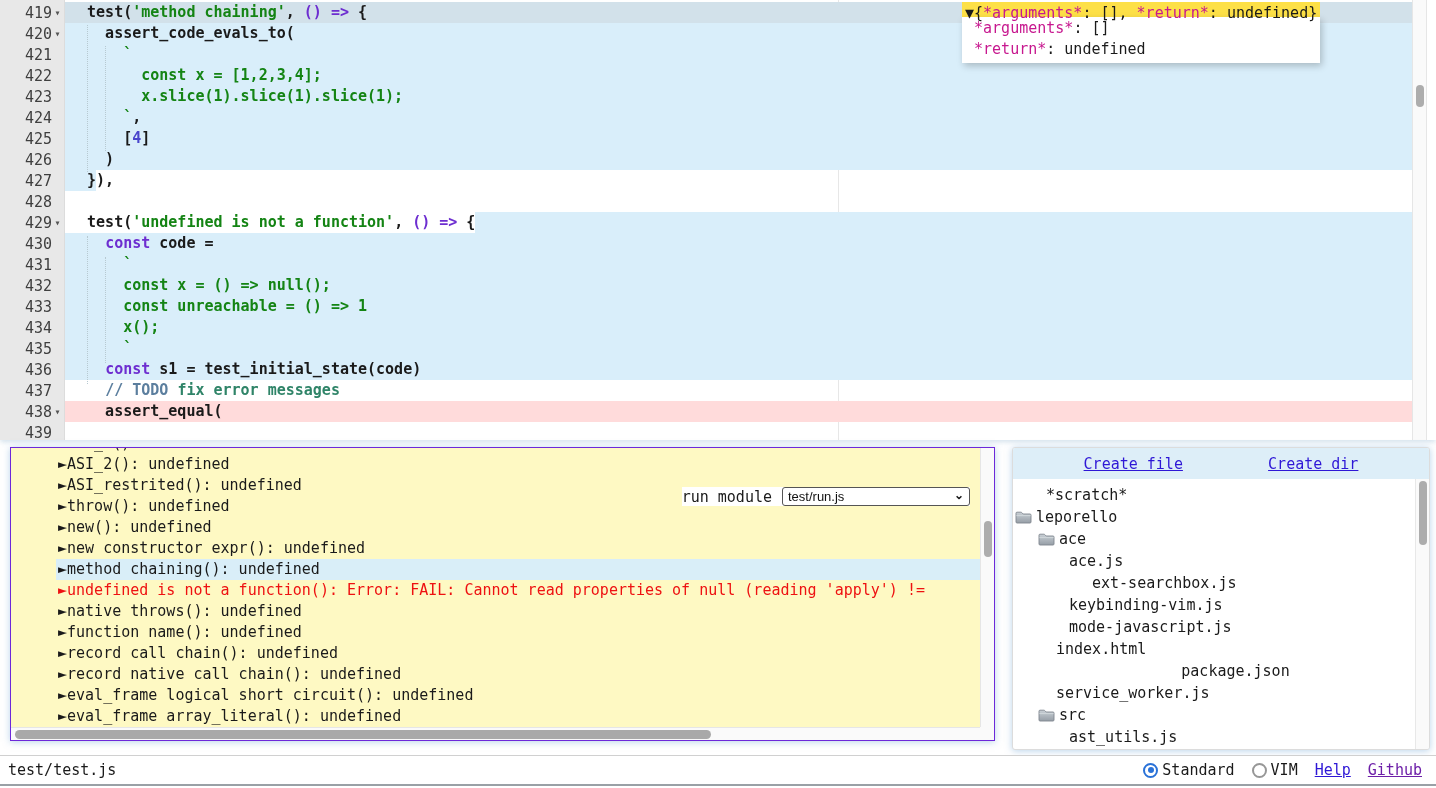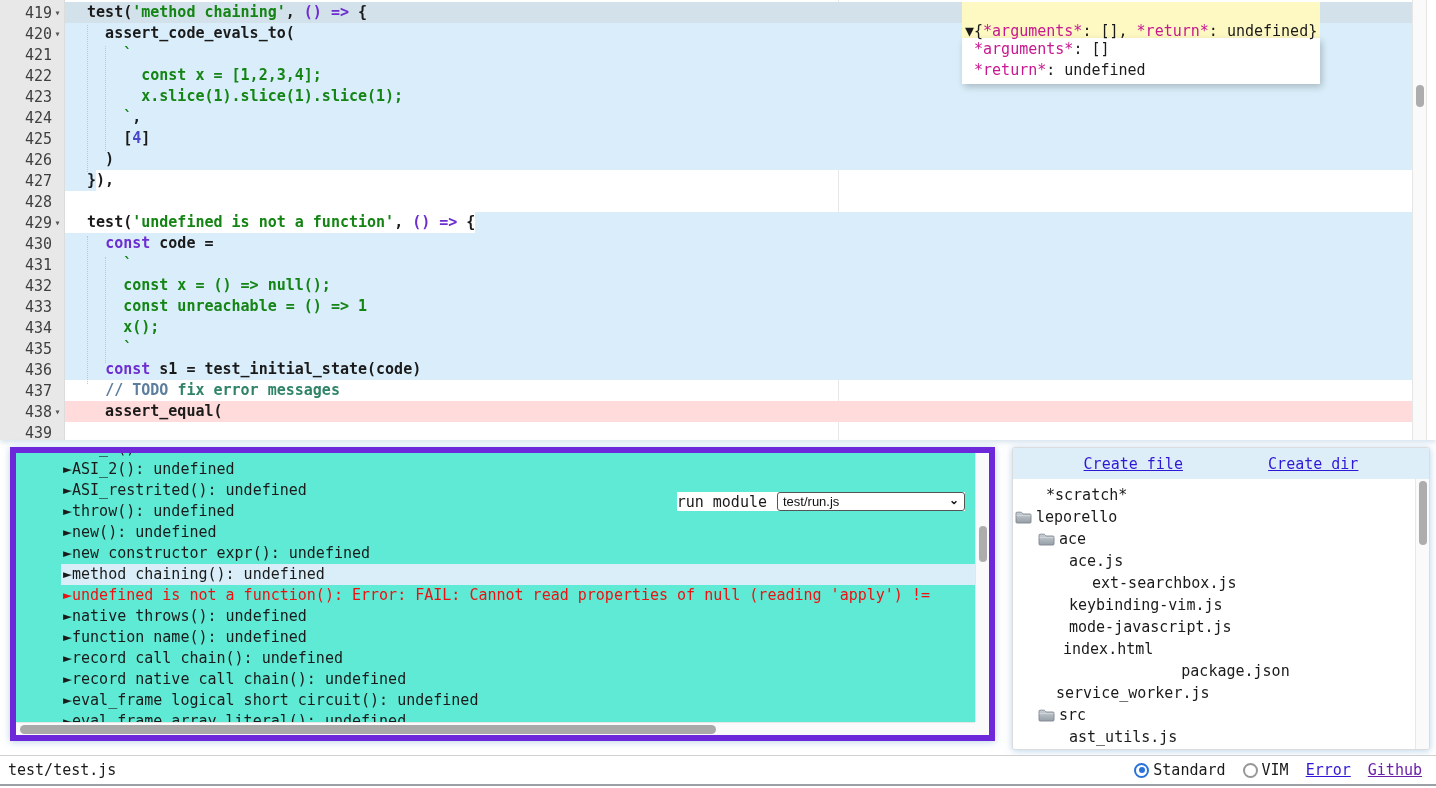--- a/index.html
+++ b/index.html
@@ -35,28 +35,28 @@
   .g-row { height:21px; display:flex; justify-content:flex-end; align-items:center;
            color:#3f3f3f; padding-right:1px; }
   .fold { width:11px; font-size:10px; color:#555; text-align:center; }
 
   .ed-scroll { position:absolute; left:1412px; top:0; width:15px; height:440px; background:#fafafa;
                border-left:1px solid #e6e6e6; border-right:1px solid #e6e6e6; }
   .ed-thumb { position:absolute; left:3px; top:85px; width:8px; height:22px; background:#adadad; border-radius:5px; }
 
   
   .tooltip { position:absolute; left:962px; top:2px; z-index:5; display:inline-block; }
-  .tt-header { background:#fef9c3; height:22px; line-height:22px; padding:18px 3px; white-space:pre; }
+  .tt-header { background:#fde047; height:15px; line-height:22px; padding:0 3px; white-space:pre; }
   .tt-body { background:#fff; box-shadow:2px 3px 7px rgba(0,0,0,.22); padding:1px 6px 3px 3px; white-space:pre; }
   .tt-row { height:21px; line-height:21px; }
   .m { color:#c7188f; }
 
   
-  .out-panel { position:absolute; left:10px; top:447px; width:985px; height:294px; background:#5eead4;
-               border:6px solid #6d28d9; box-shadow:0 1px 7px rgba(120,170,215,.5); overflow:hidden; }
+  .out-panel { position:absolute; left:10px; top:447px; width:985px; height:294px; background:#fef9c3;
+               border:1px solid #6d28d9; box-shadow:0 1px 7px rgba(120,170,215,.5); overflow:hidden; }
   .out-rows { position:absolute; left:0; top:-15px; right:14px; overflow:hidden; }
   .out-row { height:21px; line-height:21px; padding-left:47px; white-space:pre; }
   .out-row.hl { background:linear-gradient(to right, transparent 45px, #d9eef8 45px); }
   .out-row.err { color:#ee1111; }
   .run-module { position:absolute; top:7px; right:24px; display:flex; align-items:center; gap:10px; z-index:3; background:#fff;margin-top:32px; }
   .rm-select { width:188px; height:19px; border:1px solid #555; border-radius:3px; background:#fff;
                font-family:"Liberation Sans",sans-serif; font-size:13px; color:#111;
                display:flex; align-items:center; justify-content:space-between; padding:0 5px; cursor:default; }
   .rm-chevron { font-size:12px; font-weight:bold; color:#111; line-height:1; margin-top:-4px; }
   .out-vscroll { position:absolute; right:0; top:0; bottom:13px; width:14px; background:#fafafa; border-left:1px solid #e6e6e6; }
@@ -323,21 +323,21 @@
         <div class="file-row" style="padding-left: 25px;"><svg width="17" height="14" viewBox="0 0 17 14">
             <g id="folder-tpl-src">
     <path d="M1 3.2 Q1 2.2 2 2.2 L5.9 2.2 Q6.4 2.2 6.8 2.6 L8.2 4 L15 4 Q16 4 16 5 L16 12 Q16 13 15 13 L2 13 Q1 13 1 12 Z" fill="url(#gf)" stroke="#80878e" stroke-width="0.9"></path>
     <path d="M1.4 5.6 L15.6 5.6" stroke="#d7dce0" stroke-width="0.8"></path>
   </g>
           </svg><span>ace</span></div>
         <div class="file-row" style="padding-left: 56px;"><span>ace.js</span></div>
         <div class="file-row" style="padding-left: 79px;"><span>ext-searchbox.js</span></div>
         <div class="file-row" style="padding-left: 56px;"><span>keybinding-vim.js</span></div>
         <div class="file-row" style="padding-left: 56px;"><span>mode-javascript.js</span></div>
-        <div class="file-row" style="padding-left: 43px; margin-left: 7px;"><span>index.html</span></div>
+        <div class="file-row" style="padding-left: 43px;"><span>index.html</span></div>
         <div class="file-row" style="padding-left: 43px; justify-content: center;"><span>package.json</span></div>
         <div class="file-row" style="padding-left: 43px;"><span>service_worker.js</span></div>
         <div class="file-row" style="padding-left: 25px;"><svg width="17" height="14" viewBox="0 0 17 14">
             <g id="folder-tpl-src">
     <path d="M1 3.2 Q1 2.2 2 2.2 L5.9 2.2 Q6.4 2.2 6.8 2.6 L8.2 4 L15 4 Q16 4 16 5 L16 12 Q16 13 15 13 L2 13 Q1 13 1 12 Z" fill="url(#gf)" stroke="#80878e" stroke-width="0.9"></path>
     <path d="M1.4 5.6 L15.6 5.6" stroke="#d7dce0" stroke-width="0.8"></path>
   </g>
           </svg><span>src</span></div>
         <div class="file-row" style="padding-left: 56px;"><span>ast_utils.js</span></div>
       </div>
@@ -350,18 +350,18 @@
     <span>test/test.js</span>
     <div class="status-right">
       <div class="radio-opt">
         <span class="radio on"></span>
         <span>Standard</span>
       </div>
       <div class="radio-opt">
         <span class="radio off"></span>
         <span>VIM</span>
       </div>
-      <span class="link-help">Error</span>
+      <span class="link-help">Help</span>
       <span class="link-github">Github</span>
     </div>
   </div>
 
 </div>
 
 </body></html>

